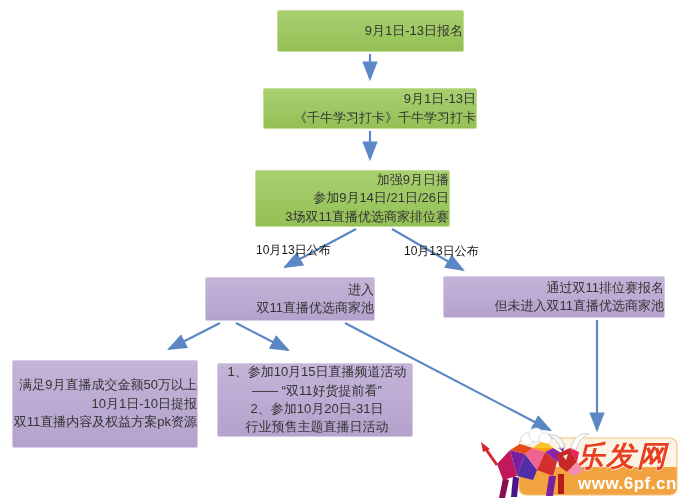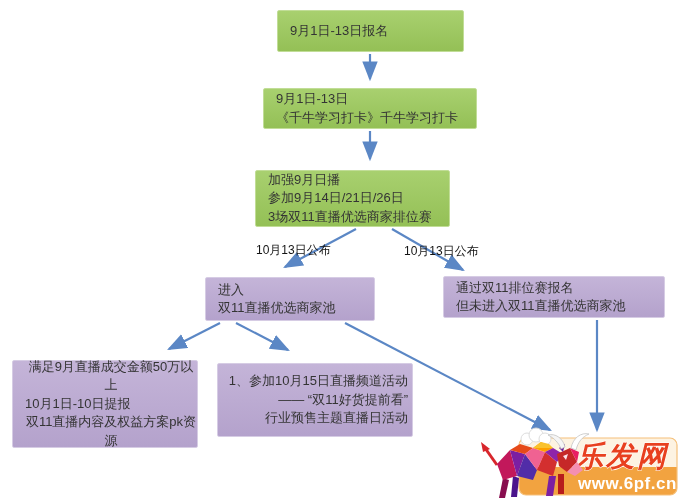--- a/index.html
+++ b/index.html
@@ -4,26 +4,26 @@
 <style>
   * { margin:0; padding:0; box-sizing:border-box; }
   html,body { background:#ffffff; }
   body { font-family:"Liberation Sans","DejaVu Sans",sans-serif; }
   #canvas {
     position:relative; width:679px; height:500px;
     background:#ffffff; overflow:hidden;
   }
   .node {
     position:absolute; display:flex; flex-direction:column;
-    justify-content:center; align-items:flex-start; text-align:center;
-    font-size:13px; line-height:1.42; color:#343434; border-radius:2px;padding-left:12px;
+    justify-content:center; align-items:flex-end; text-align:center;
+    font-size:13px; line-height:1.42; color:#343434; border-radius:2px;
   }
   .node.green  { background:linear-gradient(#a8d06f,#94c056); border:1.5px solid #c1dd97; }
   .node.purple { background:linear-gradient(#c4b4d8,#b4a2cc); border:1.5px solid #d6cce4; }
-  .node.left-align { align-items:flex-end; text-align:left; padding:0 4px 0 8px; }
+  .node.left-align { align-items:center; text-align:left; padding:0 4px 0 8px; }
   .line { display:block; }
   .edge-label { position:absolute; font-size:12px; color:#141414; white-space:nowrap; }
   #arrows { position:absolute; left:0; top:0; pointer-events:none; }
   #watermark { position:absolute; left:475px; top:418px; width:204px; height:82px; }
 </style>
 </head>
 <body>
 
 <div id="canvas">
 
@@ -75,20 +75,21 @@
 
   <div class="node purple" style="left:12px;top:360px;width:186px;height:88px">
     <span class="line">满足9月直播成交金额50万以上</span>
     <span class="line">10月1日-10日提报</span>
     <span class="line">双11直播内容及权益方案pk资源</span>
   </div>
 
   <div class="node purple left-align" style="left:217px;top:363px;width:196px;height:74px">
     <span class="line">1、参加10月15日直播频道活动</span>
     <span class="line">—— “双11好货提前看”</span>
+    <span class="line">2、参加10月20日-31日</span>
     <span class="line">行业预售主题直播日活动</span>
   </div>
 
   <div id="watermark">
     <svg viewBox="0 0 204 82" width="204" height="82">
       <defs>
         <clipPath id="bclip">
             <rect x="44" y="20" width="158" height="57" rx="7"></rect>
           </clipPath>
       </defs>

